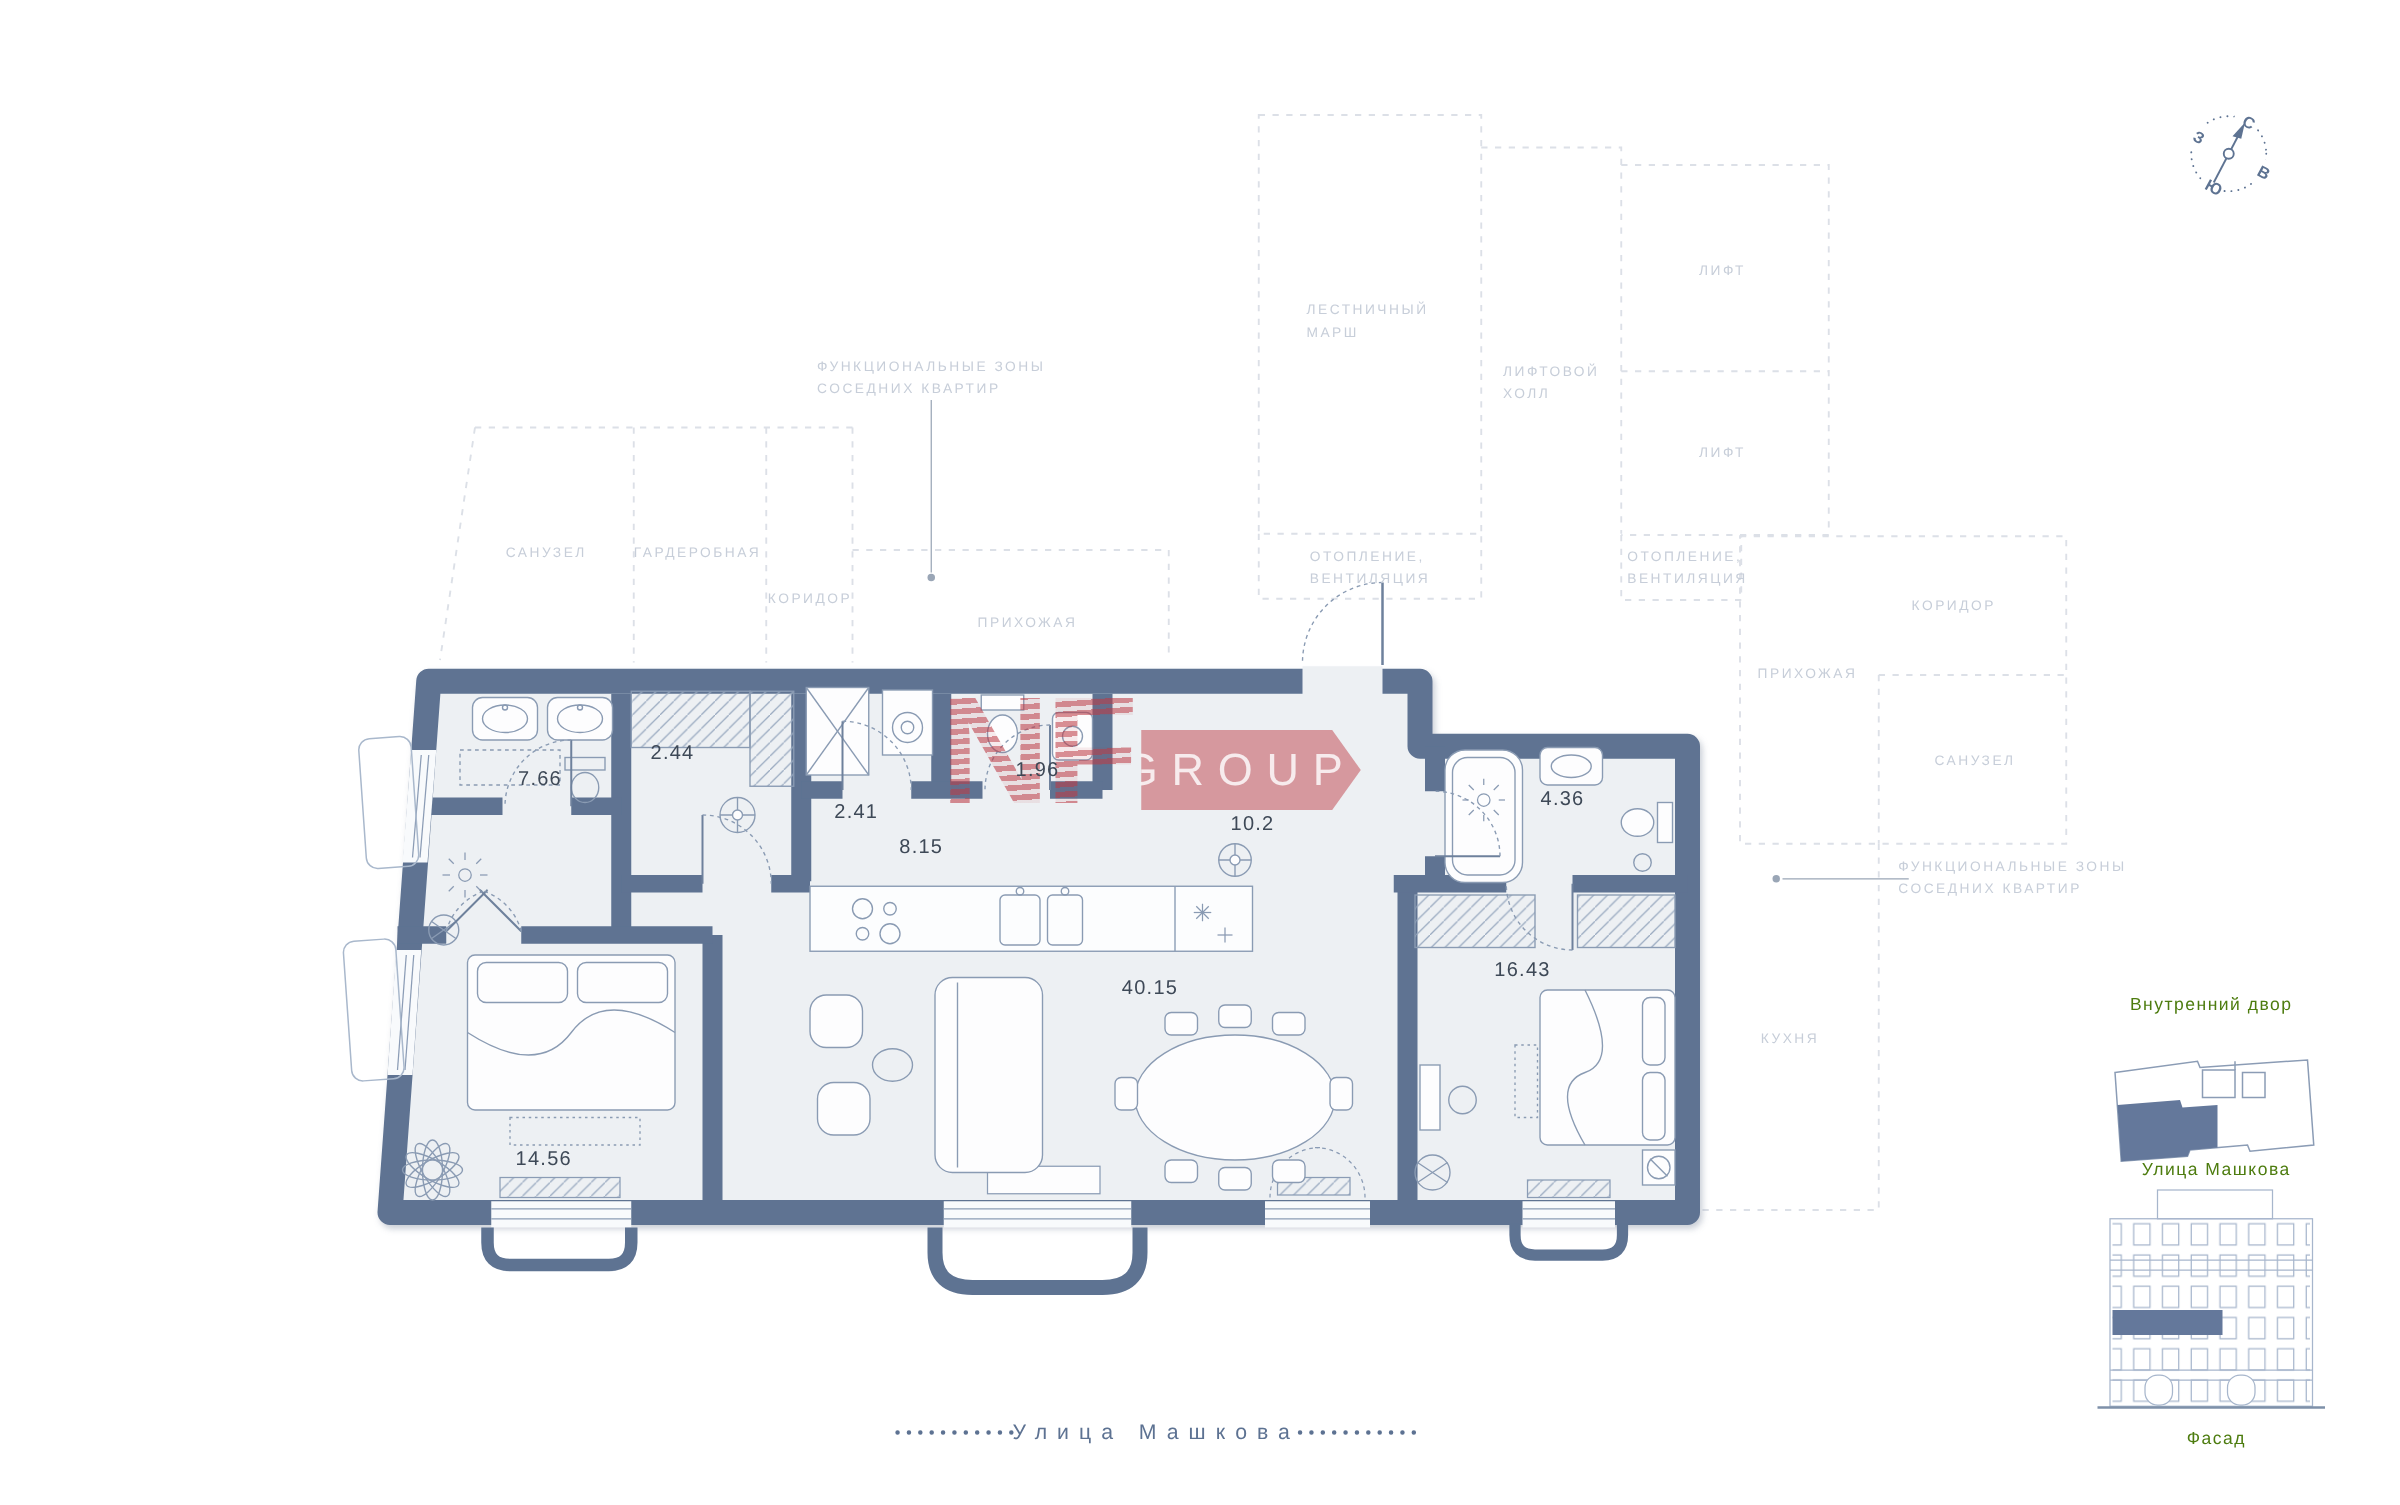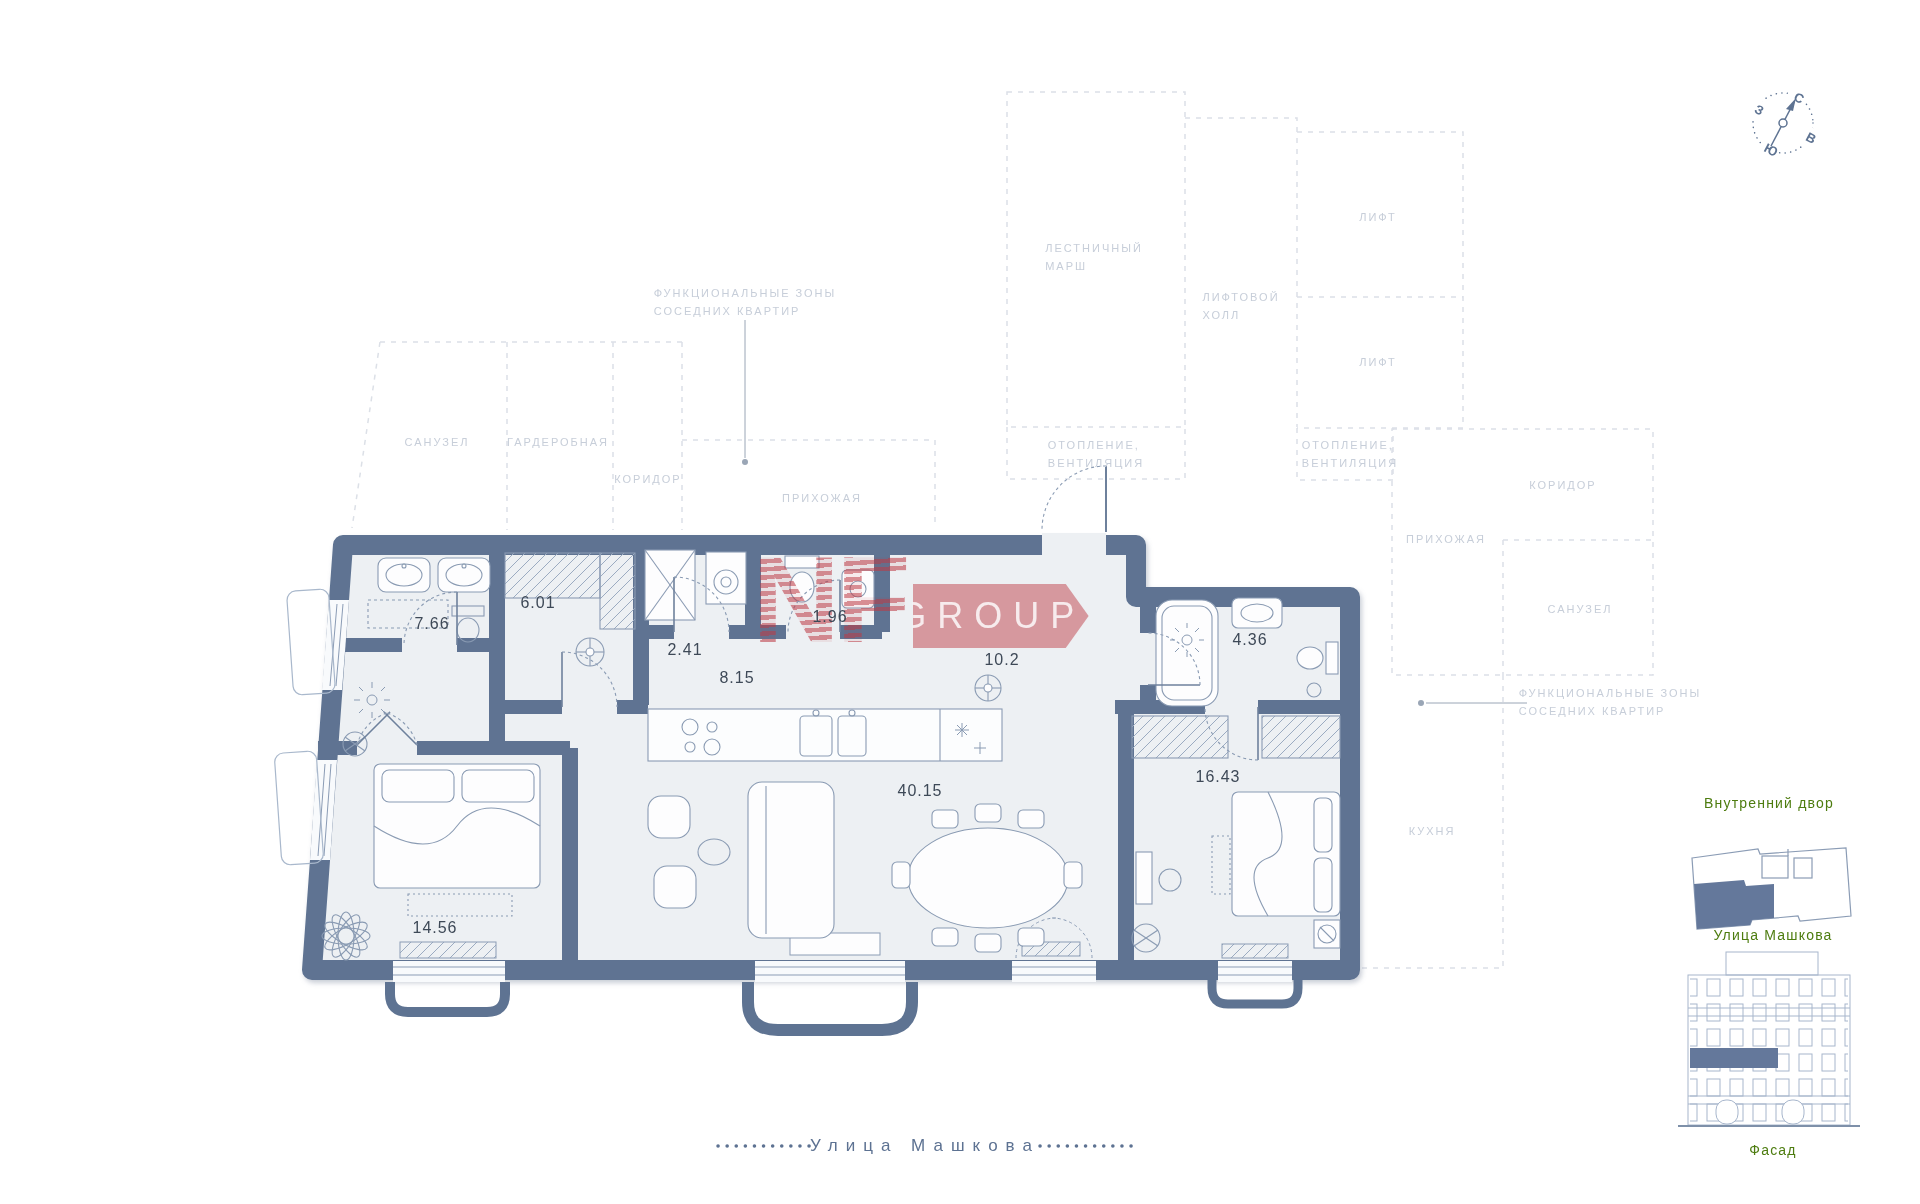--- a/index.html
+++ b/index.html
@@ -424,21 +424,21 @@
 <div class="lbl zone" style="left:1350px;top:455px;">ОТОПЛЕНИЕ,
 ВЕНТИЛЯЦИЯ</div>
 <div class="lbl zone" style="left:1563px;top:486px;">КОРИДОР</div>
 <div class="lbl zone" style="left:1446px;top:540px;">ПРИХОЖАЯ</div>
 <div class="lbl zone" style="left:1580px;top:610px;">САНУЗЕЛ</div>
 <div class="lbl zone" style="left:1610px;top:703px;">ФУНКЦИОНАЛЬНЫЕ ЗОНЫ
 СОСЕДНИХ КВАРТИР</div>
 <div class="lbl zone" style="left:1432px;top:832px;">КУХНЯ</div>
 
 <div class="lbl area" style="left:432px;top:624px;">7.66</div>
-<div class="lbl area" style="left:538px;top:603px;">6.01</div>
+<div class="lbl area" style="left:538px;top:603px;">2.44</div>
 <div class="lbl area" style="left:685px;top:650px;">2.41</div>
 <div class="lbl area" style="left:830px;top:617px;">1.96</div>
 <div class="lbl area" style="left:737px;top:678px;">8.15</div>
 <div class="lbl area" style="left:1002px;top:660px;">10.2</div>
 <div class="lbl area" style="left:1250px;top:640px;">4.36</div>
 <div class="lbl area" style="left:920px;top:791px;">40.15</div>
 <div class="lbl area" style="left:435px;top:928px;">14.56</div>
 <div class="lbl area" style="left:1218px;top:777px;">16.43</div>
 
 <div class="lbl street" style="left:925px;top:1146px;">Улица Машкова</div>

